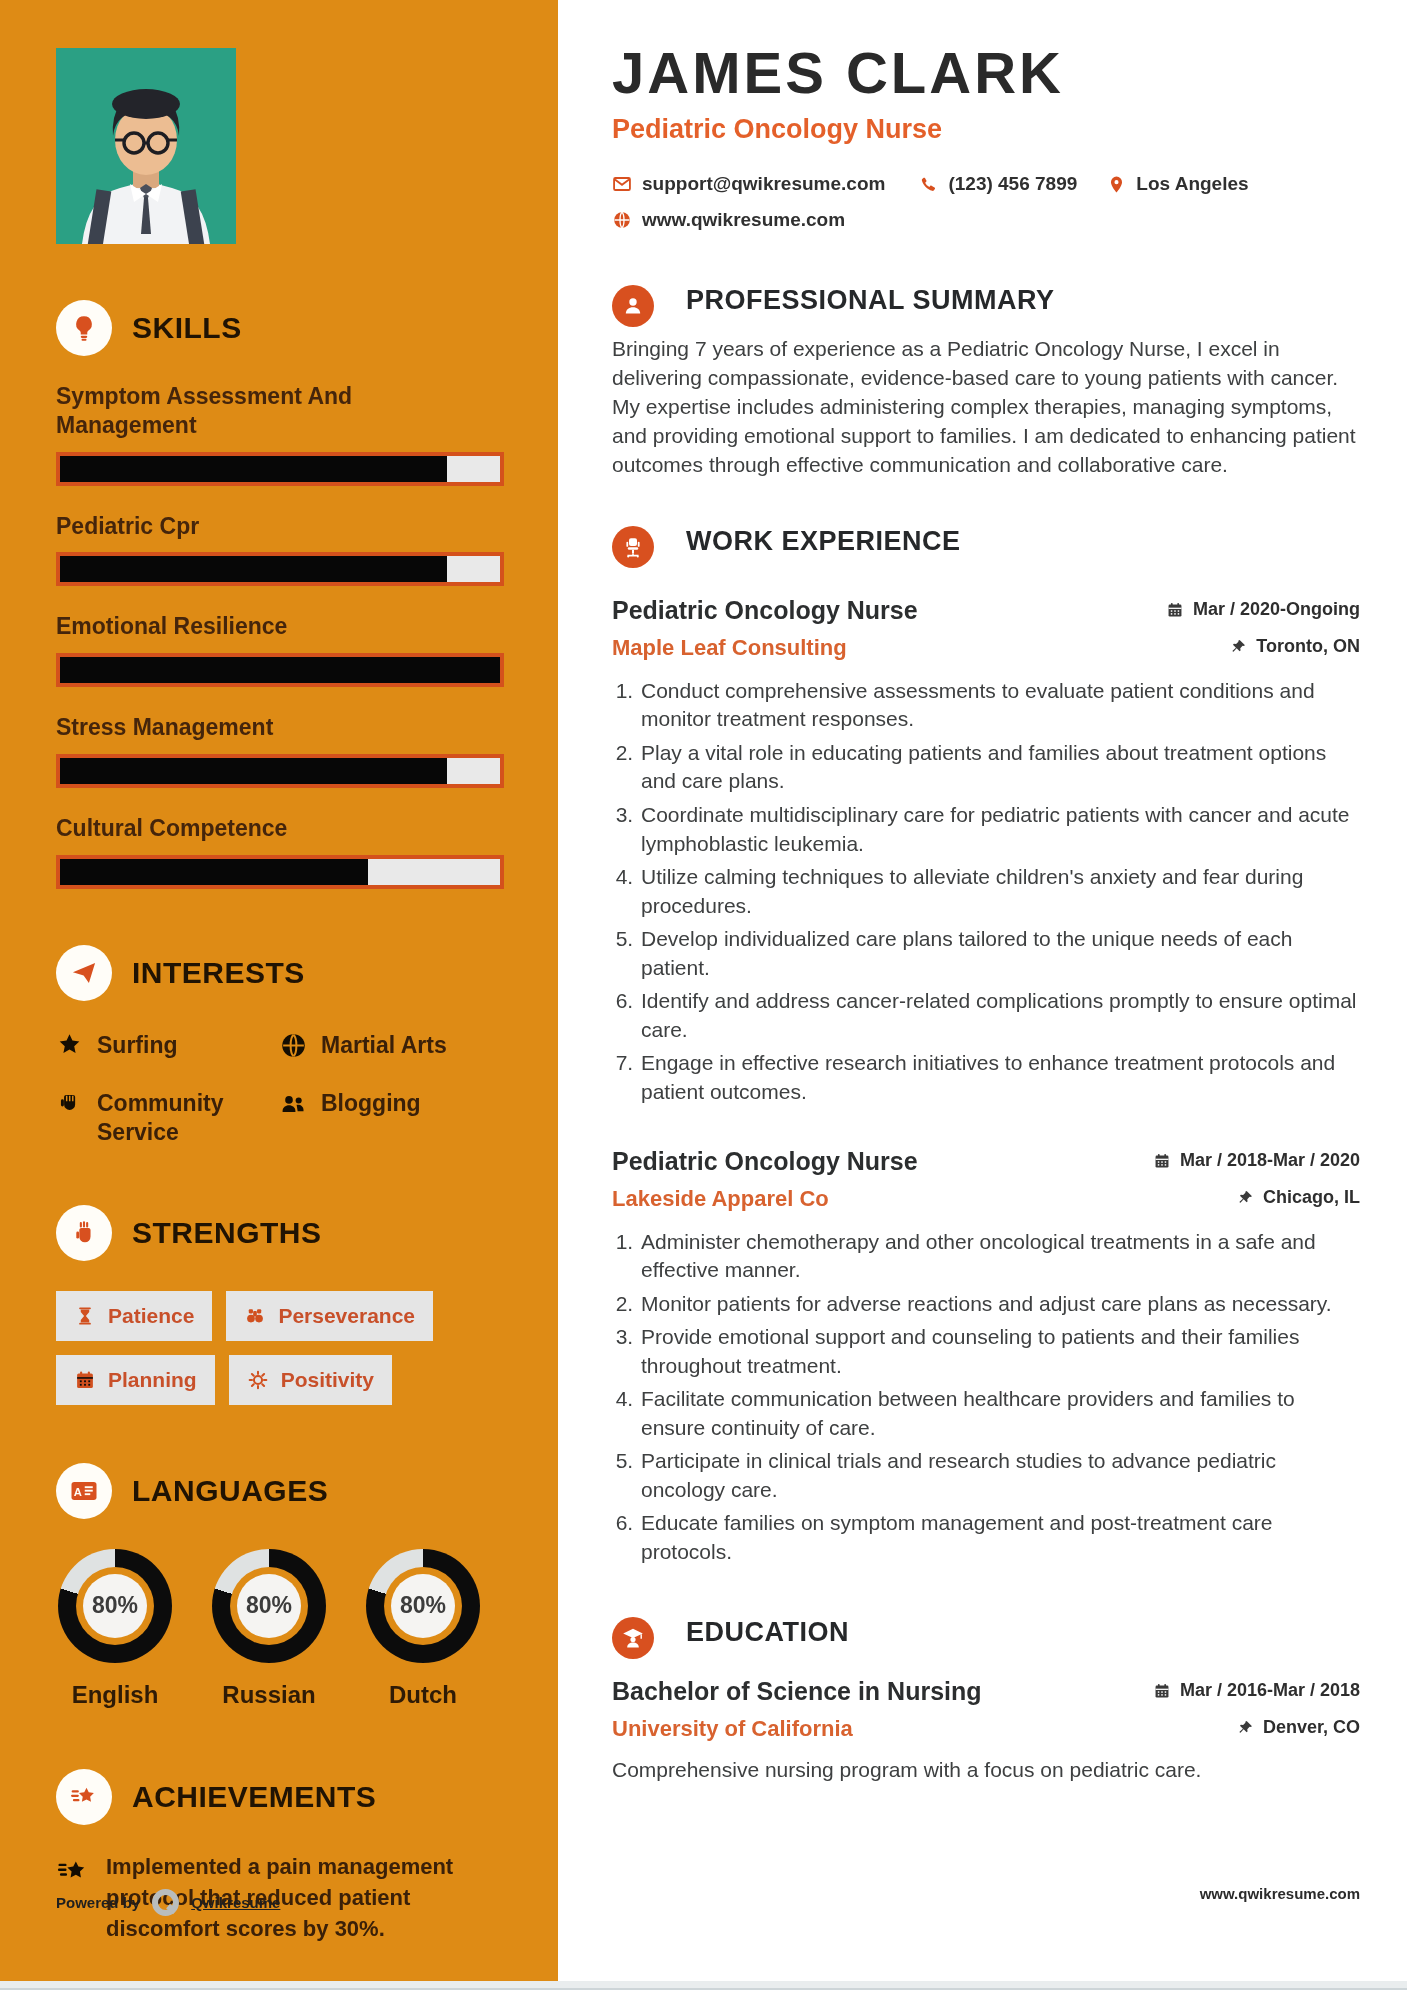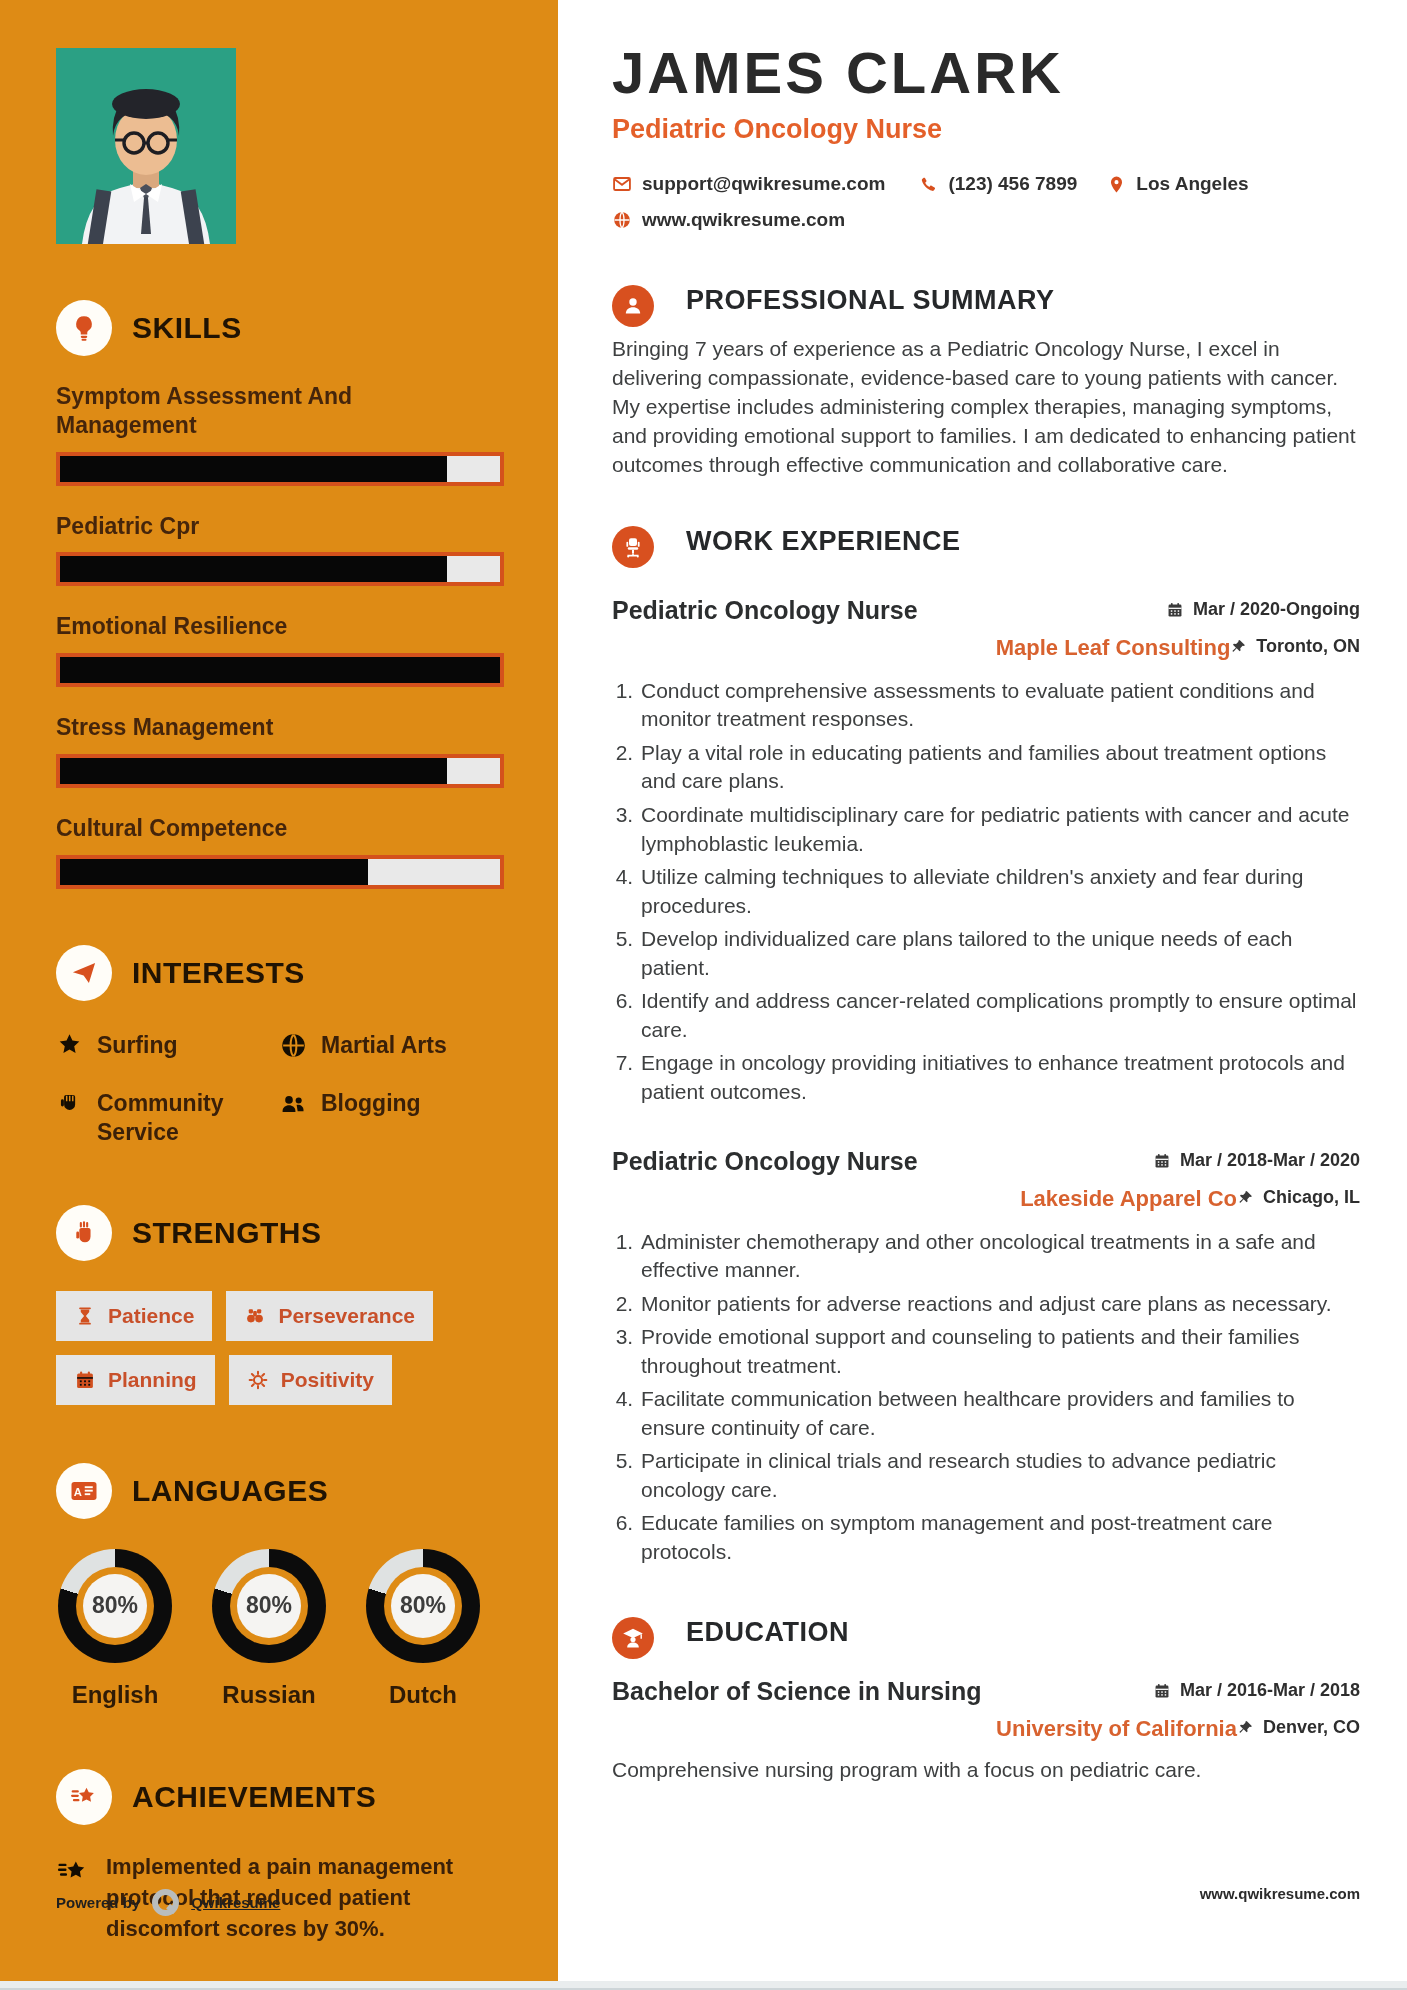--- a/index.html
+++ b/index.html
@@ -71,21 +71,21 @@
                 display:flex;align-items:center;justify-content:center;flex:0 0 auto;}
   .m-head h2{margin:0;font-size:27px;font-weight:800;letter-spacing:.5px;color:#26282A;}
   .summary-text{margin-top:8px;font-size:21px;color:#3E4041;line-height:1.38;}
 
   .job{margin-top:28px;}
   .job.second{margin-top:40px;}
   .job-row{display:flex;justify-content:space-between;align-items:baseline;}
   .job-title{font-size:25px;font-weight:700;color:#2C2E2F;}
   .job-meta{display:flex;align-items:center;gap:9px;font-size:18px;font-weight:600;color:#2E2E2E;}
   .job-meta .ic{color:#3A3A3A;}
-  .company-row{display:flex;justify-content:flex-end;align-items:baseline;margin-top:10px;}
+  .company-row{display:flex;justify-content:space-between;align-items:baseline;margin-top:10px;}
   .company{font-size:22px;font-weight:600;color:#D8622F;}
   .bullets{margin:16px 0 0 0;padding-left:27px;font-size:21px;color:#3E4041;line-height:1.36;}
   .bullets li{margin-bottom:5px;padding-left:2px;}
   .edu-desc{margin-top:14px;font-size:21px;color:#3E4041;line-height:1.38;}
 
   .main-footer{position:absolute;right:47px;bottom:88px;font-size:15px;font-weight:700;color:#2B2B2B;}
   .page-bottom{position:absolute;left:0;right:0;bottom:0;height:7px;background:#E9EDEE;border-bottom:2px solid #CDD5D8;}
 </style>
 </head>
 <body>
@@ -457,21 +457,21 @@
           <span>Toronto, ON</span>
         </span>
       </div>
       <ol class="bullets">
         <li>Conduct comprehensive assessments to evaluate patient conditions and monitor treatment responses.</li>
         <li>Play a vital role in educating patients and families about treatment options and care plans.</li>
         <li>Coordinate multidisciplinary care for pediatric patients with cancer and acute lymphoblastic leukemia.</li>
         <li>Utilize calming techniques to alleviate children's anxiety and fear during procedures.</li>
         <li>Develop individualized care plans tailored to the unique needs of each patient.</li>
         <li>Identify and address cancer-related complications promptly to ensure optimal care.</li>
-        <li>Engage in oncology providing initiatives to enhance treatment protocols and patient outcomes.</li>
+        <li>Engage in effective research initiatives to enhance treatment protocols and patient outcomes.</li>
       </ol>
     </div>
 
     <div class="job second">
       <div class="job-row">
         <span class="job-title">Pediatric Oncology Nurse</span>
         <span class="job-meta">
           <span class="ic">
               <svg width="18" height="18" viewBox="0 0 24 24" fill="currentColor">
                 <rect x="3.4" y="4.8" width="17.2" height="16" rx="1.8"></rect>

